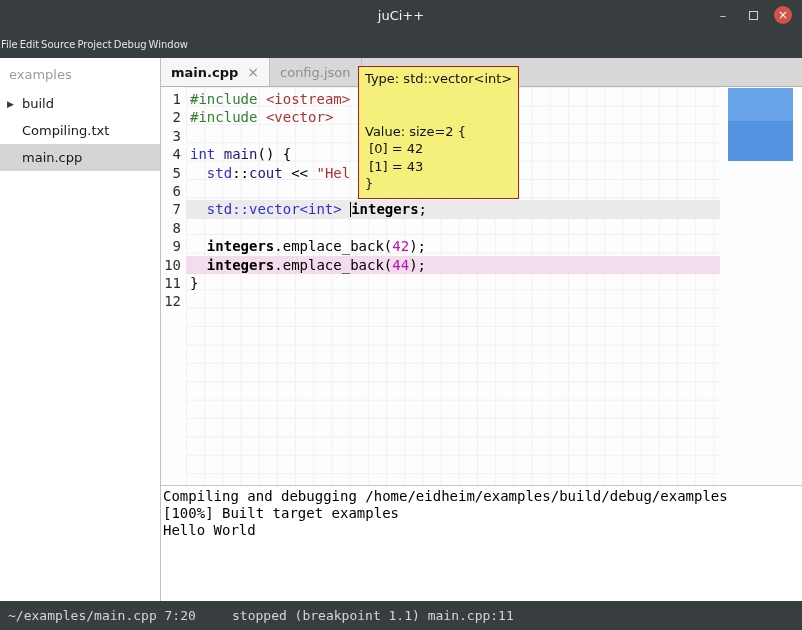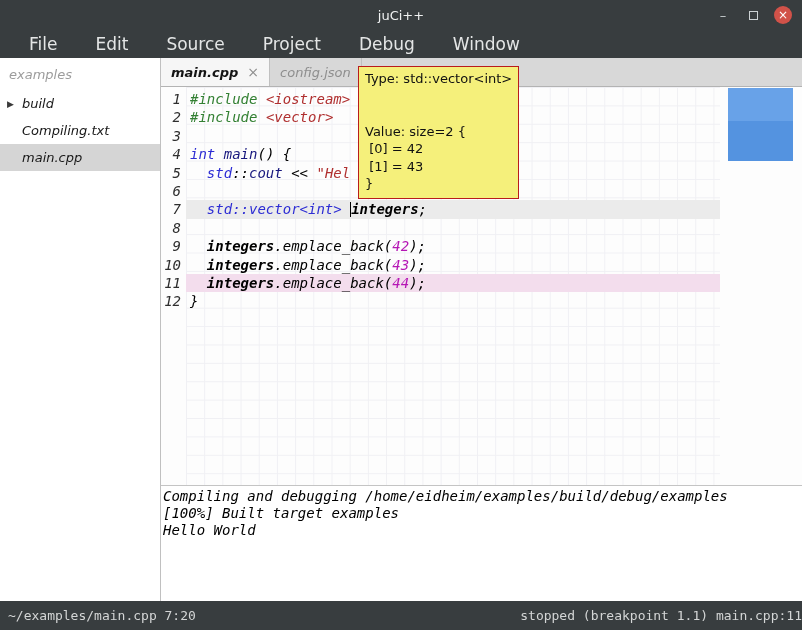--- a/index.html
+++ b/index.html
@@ -10,24 +10,24 @@
 
   
   .titlebar { flex:0 0 30px; background:#383d3f; color:#f0f2f2; font-size:13px; display:flex; align-items:center; justify-content:center; position:relative; }
   .win-controls { position:absolute; right:10px; top:0; height:30px; display:flex; align-items:center; gap:12px; }
   .wc { width:18px; height:18px; display:flex; align-items:center; justify-content:center; color:#ccd2d4; font-size:13px; cursor:default; }
   .wc-restore-box { width:9px; height:9px; border:1px solid #ccd2d4; display:block; }
   .wc-close { background:#d15249; border-radius:50%; color:#fff; font-size:12px; line-height:1; }
 
   
   .menubar { flex:0 0 28px; background:#383d3f; display:flex; align-items:center; }
-  .menu-item { color:#e4e6e6; font-size:17px; padding:0 9px; height:100%; display:flex; align-items:center;margin-left:20px; }
-
-  
-  .main { flex:1 1 auto; display:flex; min-height:0;font-style:italic; }
+  .menu-item { color:#e4e6e6; font-size:10px; padding:0 1px; height:100%; display:flex; align-items:center; }
+
+  
+  .main { flex:1 1 auto; display:flex; min-height:0; }
   .sidebar { flex:0 0 160px; background:#fff; display:flex; flex-direction:column; font-size:13px; }
   .sidebar-header { color:#9c9c9c; padding:9px 9px 8px 9px; }
   .tree-item { height:27px; display:flex; align-items:center; position:relative; padding-left:22px; color:#181818; }
   .tree-item.selected { background:#d5d5d5; }
   .expander { position:absolute; left:7px; top:50%; transform:translateY(-50%); font-size:9px; color:#3a3a3a; }
   .v-splitter { flex:0 0 1px; background:#c0c0c0; }
 
   .editor-pane { flex:1 1 auto; display:flex; flex-direction:column; min-width:0; background:#fff; }
 
   
@@ -63,21 +63,21 @@
 
   .h-splitter { flex:0 0 1px; background:#c4c4c4; }
 
   
   .output { flex:1 1 auto; background:#fff; font-family:"DejaVu Sans Mono","Liberation Mono",monospace;
             font-size:14px; line-height:17.2px; padding:2px 10px 0 2px; color:#000; overflow:hidden; }
   .output-line { white-space:pre; }
 
   
   .statusbar { flex:0 0 29px; background:#383d3f; color:#d4d6d6; font-family:"DejaVu Sans Mono","Liberation Mono",monospace;
-               font-size:13px; display:flex; align-items:center;justify-content:space-between; }
+               font-size:13px; display:flex; align-items:center; }
   .status-left { flex:0 0 232px; padding-left:8px; white-space:pre; }
   .status-center { white-space:pre; }
 
   
   .tooltip { position:absolute; left:358px; top:66px; background:#f5f07b; border:1px solid #b91c1c;
              padding:3px 6px 5px 6px; font-size:13px; line-height:17.5px; color:#111; z-index:20; }
   .tt-line { min-height:17.5px; white-space:pre; }
 </style>
 </head>
 <body>
@@ -154,21 +154,20 @@
         <div class="code-area">
             <div class="code-line"><span class="s-pp">#include</span><span class="s-pl"> </span><span class="s-inc">&lt;iostream&gt;</span></div>
             <div class="code-line"><span class="s-pp">#include</span><span class="s-pl"> </span><span class="s-inc">&lt;vector&gt;</span></div>
             <div class="code-line"></div>
             <div class="code-line"><span class="s-kw">int</span><span class="s-pl"> </span><span class="s-fn">main</span><span class="s-pl">() {</span></div>
             <div class="code-line"><span class="s-pl">  </span><span class="s-kw">std</span><span class="s-pl">::</span><span class="s-fn">cout</span><span class="s-pl"> &lt;&lt; </span><span class="s-str">"Hel</span></div>
             <div class="code-line"></div>
             <div class="code-line cur"><span class="s-pl">  </span><span class="s-kw">std::vector&lt;int&gt;</span><span class="s-pl"> </span><span class="caret"></span><span class="s-b">integers</span><span class="s-pl">;</span></div>
             <div class="code-line"></div>
             <div class="code-line"><span class="s-pl">  </span><span class="s-b">integers</span><span class="s-pl">.emplace_back(</span><span class="s-num">42</span><span class="s-pl">);</span></div>
-            <div class="code-line"><span class="s-pl">  </span><span class="s-b">integers</span><span class="s-pl">.emplace_back(</span><span class="s-num">43</span><span class="s-pl">);</span></div>
             <div class="code-line bp"><span class="s-pl">  </span><span class="s-b">integers</span><span class="s-pl">.emplace_back(</span><span class="s-num">44</span><span class="s-pl">);</span></div>
             <div class="code-line"><span class="s-pl">}</span></div>
           </div>
         <div class="minimap">
           <div class="minimap-thumb"></div>
         </div>
       </div>
 
       <div class="h-splitter"></div>
 

